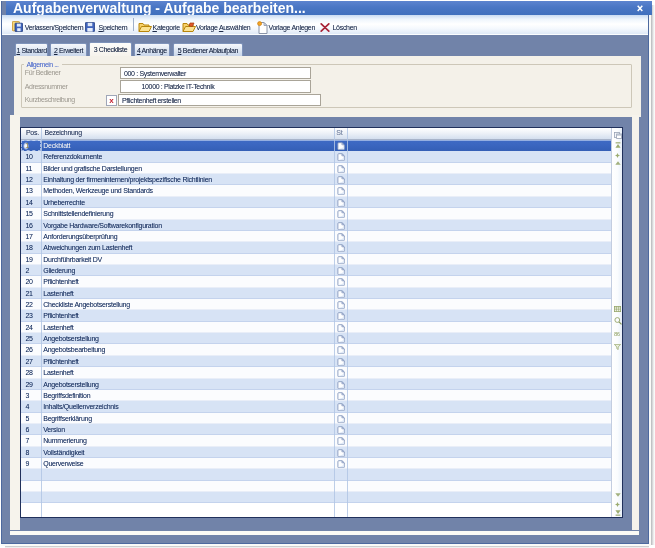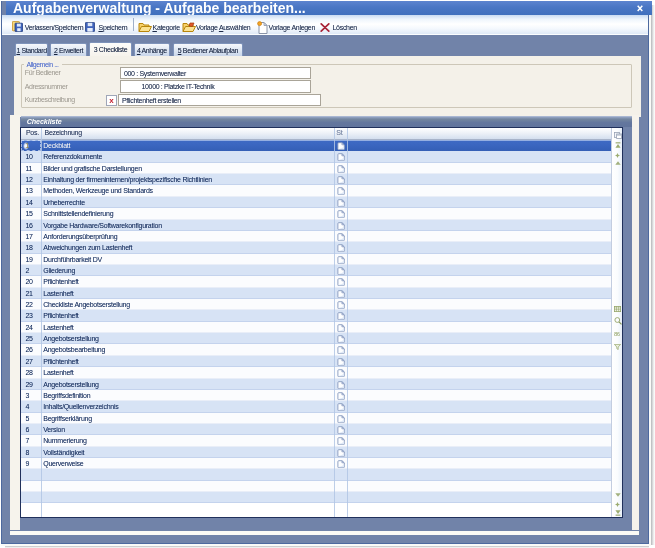--- a/index.html
+++ b/index.html
@@ -177,23 +177,20 @@
   <div class="flabel" style="left:24.8px;top:69px">Für Bediener</div>
   <div class="flabel" style="left:24.8px;top:82.7px">Adressnummer</div>
   <div class="flabel" style="left:24.8px;top:96.3px">Kurzbeschreibung</div>
   <div class="input" style="left:119.5px;top:66.5px;width:191px;height:12.5px">000 : Systemverwalter</div>
   <div class="input" style="left:119.5px;top:80px;width:191px;height:12.5px;padding-left:21px">10000 : Platzke IT-Technik</div>
   <div class="input" style="left:117.5px;top:93.5px;width:203.5px;height:12.5px">Pflichtenheft erstellen</div>
   <div id="redx" class="abs">
       <span>x</span>
     </div>
 
-  <div id="clbar" class="abs">
-      <span>Checkliste</span>
-    </div>
 
   <div id="table" class="abs">
     <div id="thead">
       <div class="h" style="left:5.2px">Pos.</div>
       <div class="h" style="left:23.8px">Bezeichnung</div>
       <div class="h" style="left:315.5px;color:#7c8aa6">St</div>
     </div>
     <div id="rows">
 <div class="tr sel">
           <div class="cpos focus">

